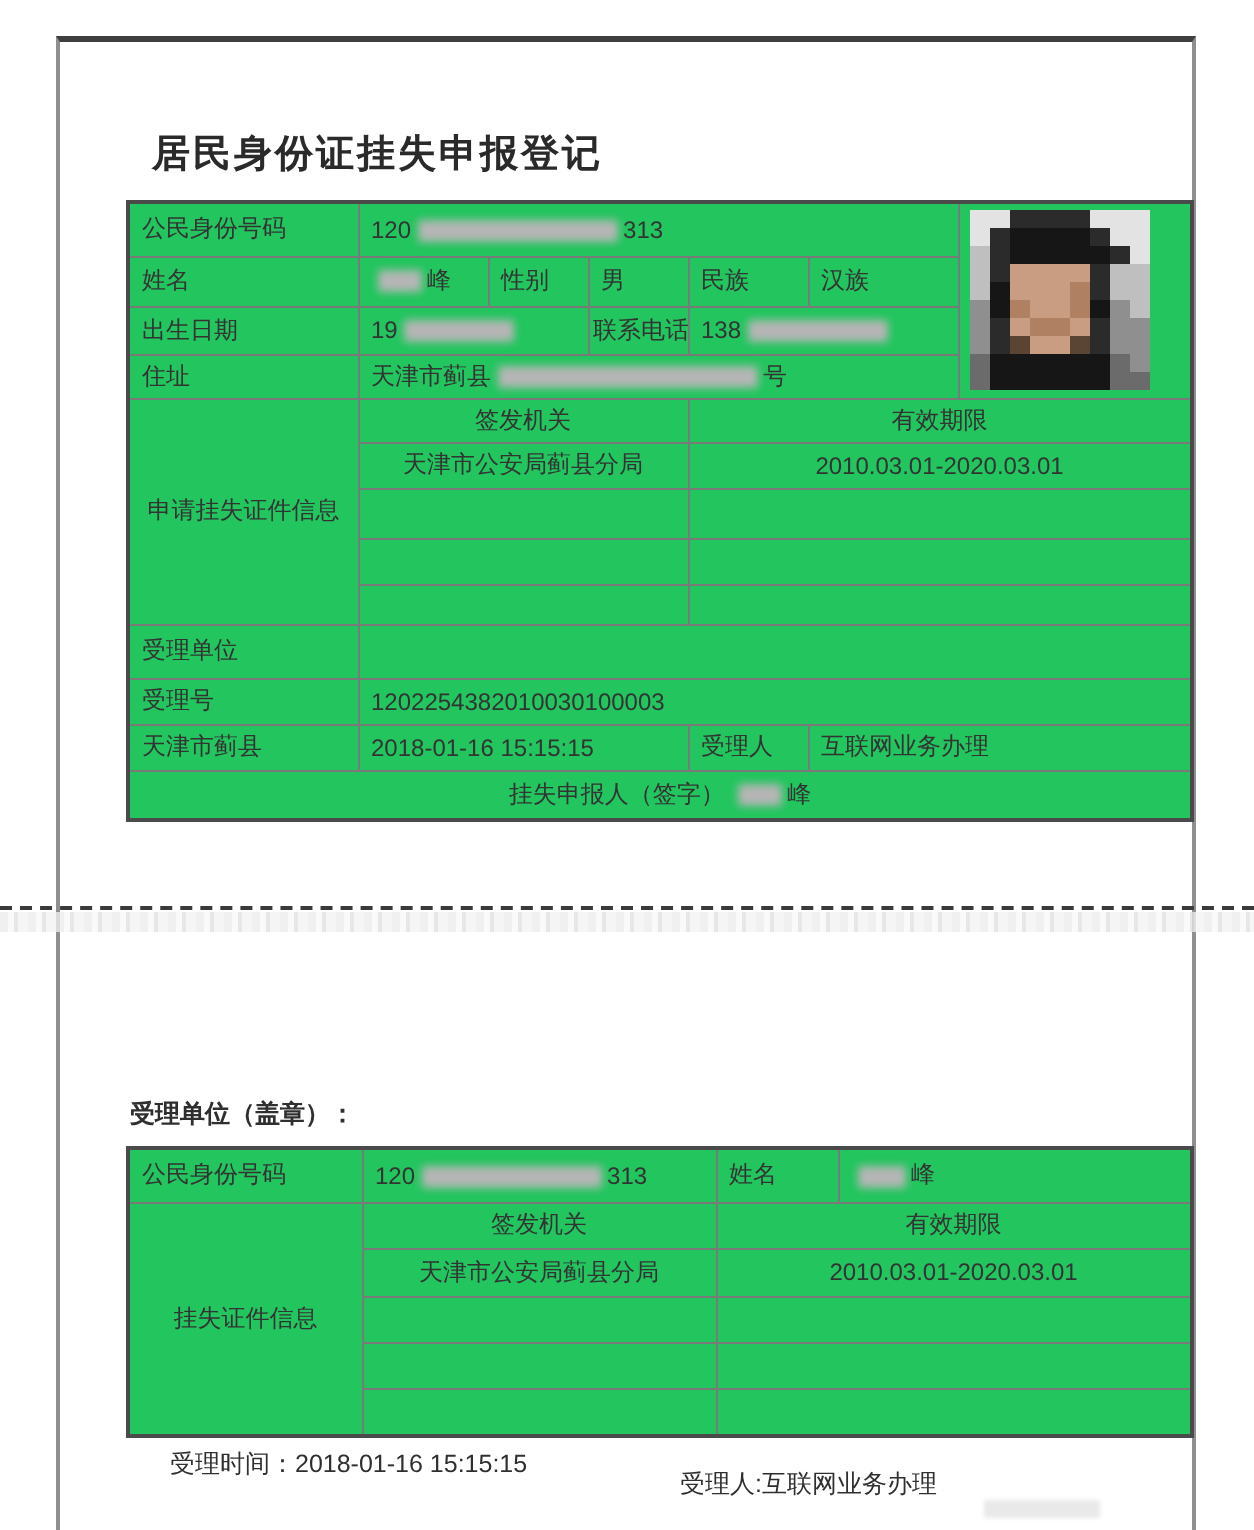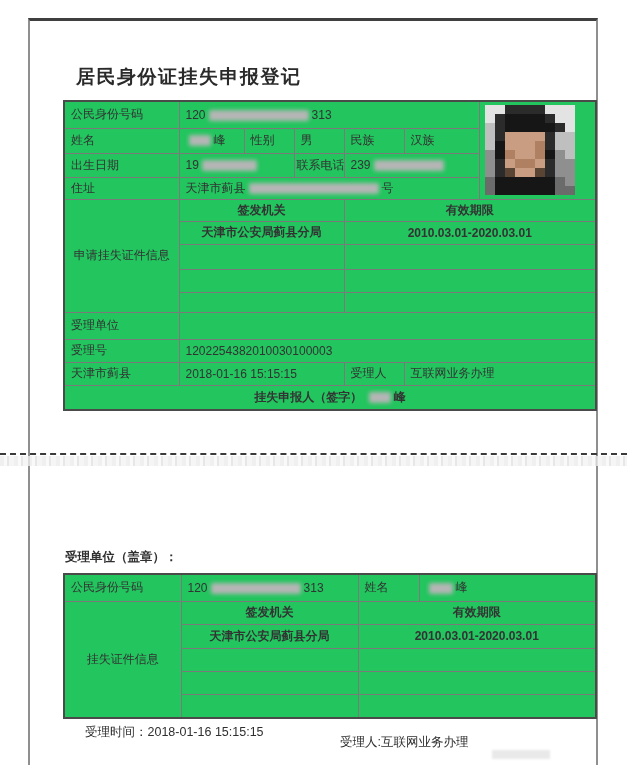--- a/index.html
+++ b/index.html
@@ -25,21 +25,21 @@
   .doc-table {
     position:absolute; left:63px; width:532px;
     border:2px solid #4a4a4a; background:#22c55e;
   }
   .reg-table { top:100px; }
   .receipt-table { top:573px; }
   td {
     border:1px solid #7a7a7a; font-size:12px; color:#333;
     padding:0 6px; vertical-align:middle; overflow:hidden; white-space:nowrap;
   }
-  td.c { text-align:center;font-weight:bold; }
+  td.c { text-align:center; }
   td.wrap { white-space:normal; text-align:center; line-height:1.35; }
   .rd {
     display:inline-block; height:11px; background:#b5b5b5;
     filter:blur(2px); border-radius:1px; vertical-align:middle; margin:0 3px;
   }
   .photo-cell { padding:0 0 0 5px; }
   .photo-grid {
     display:grid; grid-template-columns:repeat(9,10px); grid-auto-rows:9px;
     width:90px; height:90px;
   }
@@ -191,21 +191,21 @@
       <td><span class="rd" style="width:22px"></span><span>峰</span></td>
       <td>性别</td>
       <td>男</td>
       <td>民族</td>
       <td>汉族</td>
     </tr>
     <tr style="height:24px">
       <td>出生日期</td>
       <td colspan="2"><span>19</span><span class="rd" style="width:55px"></span></td>
       <td style="padding:0 2px">联系电话</td>
-      <td colspan="2"><span>239</span><span class="rd" style="width:70px"></span></td>
+      <td colspan="2"><span>138</span><span class="rd" style="width:70px"></span></td>
     </tr>
     <tr style="height:22px">
       <td>住址</td>
       <td colspan="5"><span>天津市蓟县</span><span class="rd" style="width:130px"></span><span>号</span></td>
     </tr>
     <tr style="height:22px">
       <td rowspan="5" class="wrap">申请挂失证件信息</td>
       <td colspan="3" class="c">签发机关</td>
       <td colspan="3" class="c">有效期限</td>
     </tr>

